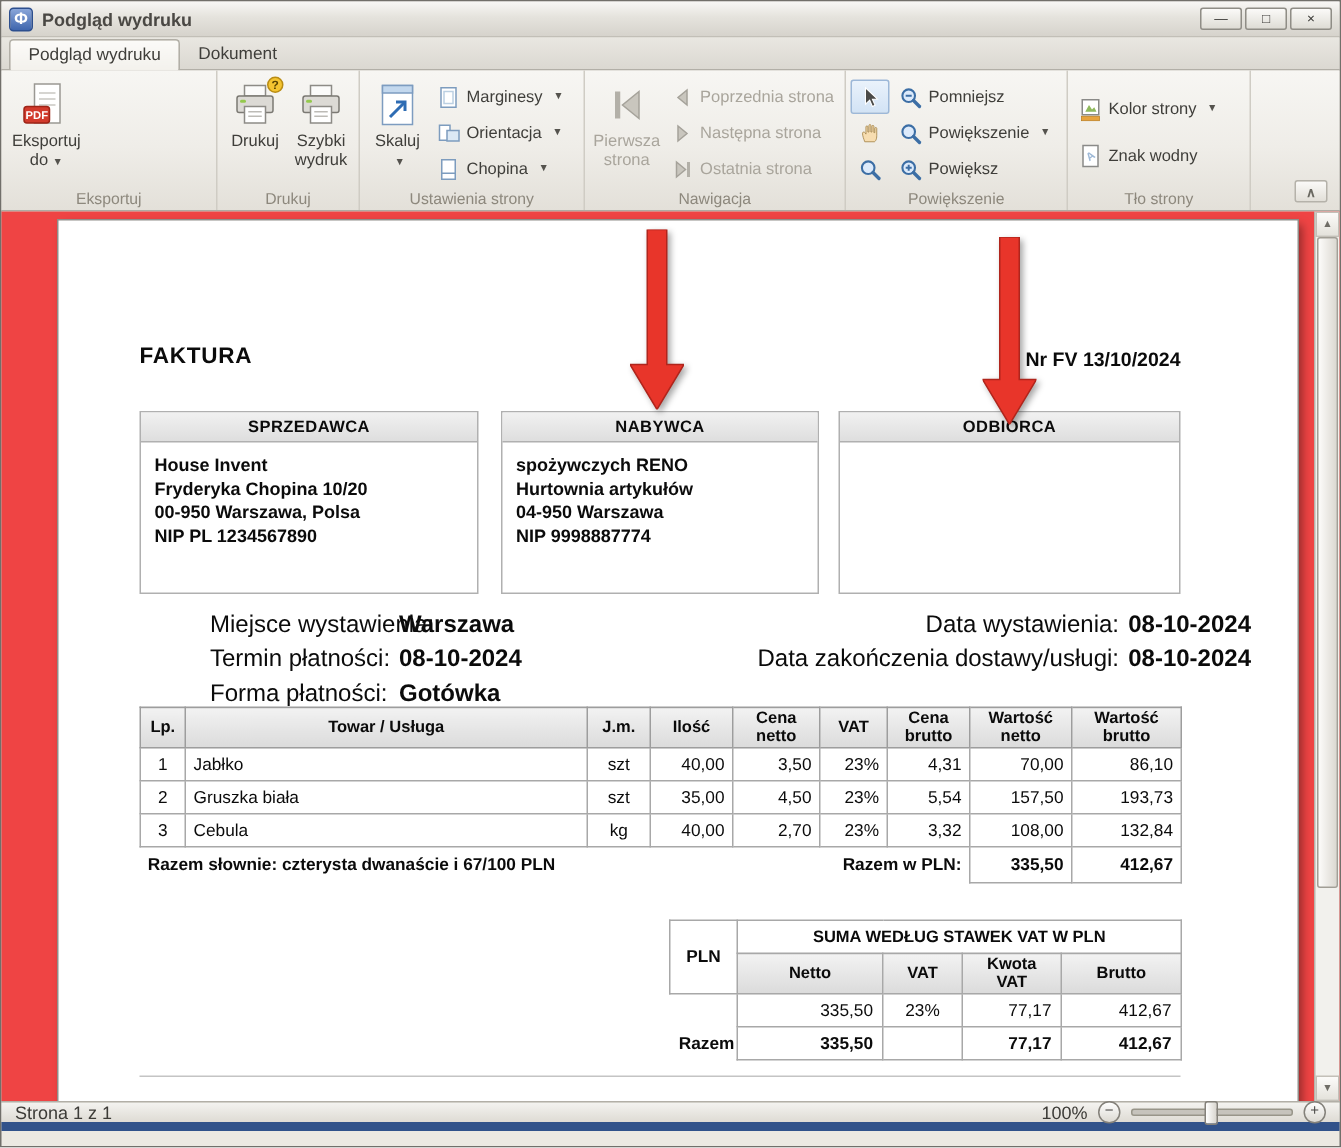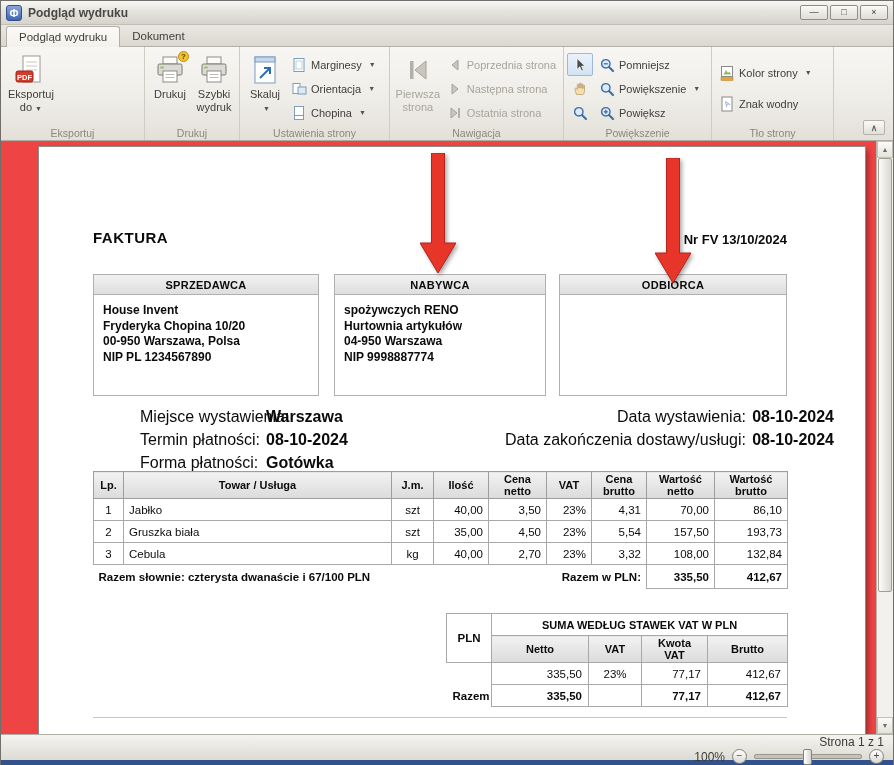--- a/index.html
+++ b/index.html
@@ -89,23 +89,23 @@
 
   
   .vscroll { position:absolute; right:0; top:0; bottom:0; width:17px; background:#f2f1ed; border-left:1px solid #b7b4ac; z-index:6; }
   .sbtn { position:absolute; left:0; right:0; height:17px; font-size:7px; color:#6f6d66; display:flex;
     align-items:center; justify-content:center; background:linear-gradient(#fcfbf9,#e4e2db); border:1px solid #c3c0b8; }
   .sbtn.up{top:0} .sbtn.down{bottom:0}
   .sthumb { position:absolute; left:1px; right:1px; top:17px; height:434px;
     background:linear-gradient(90deg,#fdfcfa,#dbd8d1); border:1px solid #a19e95; border-radius:2px; }
 
   
-  .statusbar { position:absolute; left:0; right:0; top:733px; height:32px;
+  .statusbar { position:absolute; left:0; right:0; top:733px; height:20px;
     background:linear-gradient(#f4f3f0,#dedbd4); border-top:1px solid #b2afa7; border-bottom:6px solid #31528a;
-    display:flex; align-items:flex-end; justify-content:space-between; padding:0 9px; font-size:12px; color:#3c3b37;flex-direction:column; }
+    display:flex; align-items:center; justify-content:space-between; padding:0 9px; font-size:12px; color:#3c3b37; }
   .zoomctl { display:flex; align-items:center; gap:7px; }
   .zbtn { width:15px; height:15px; border:1px solid #84817a; border-radius:50%;
     background:linear-gradient(#fefefe,#dcd9d2); font-size:10px; line-height:12px; text-align:center; color:#4a4946; }
   .ztrack { width:108px; height:5px; background:#c6c3bc; border:1px solid #989589; border-radius:2px; position:relative; }
   .zthumb { position:absolute; left:48px; top:-6px; width:9px; height:16px;
     background:linear-gradient(90deg,#ffffff,#d8d5ce); border:1px solid #84817a; border-radius:2px; }
 </style>
 </head>
 <body>
 

